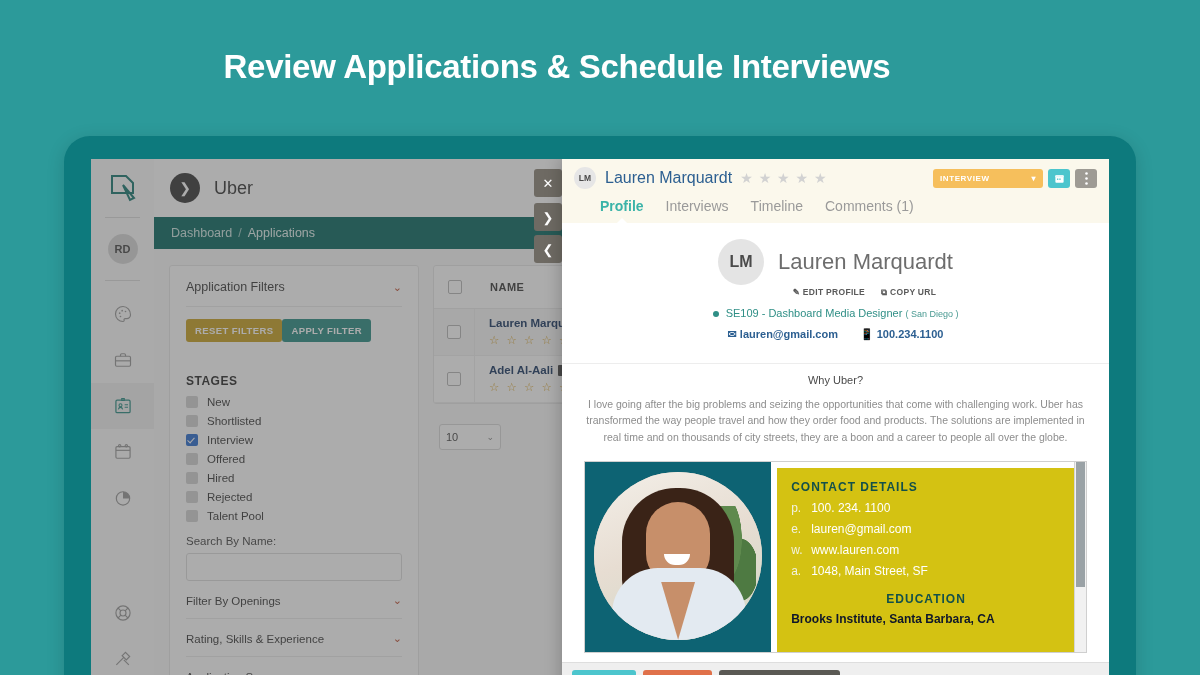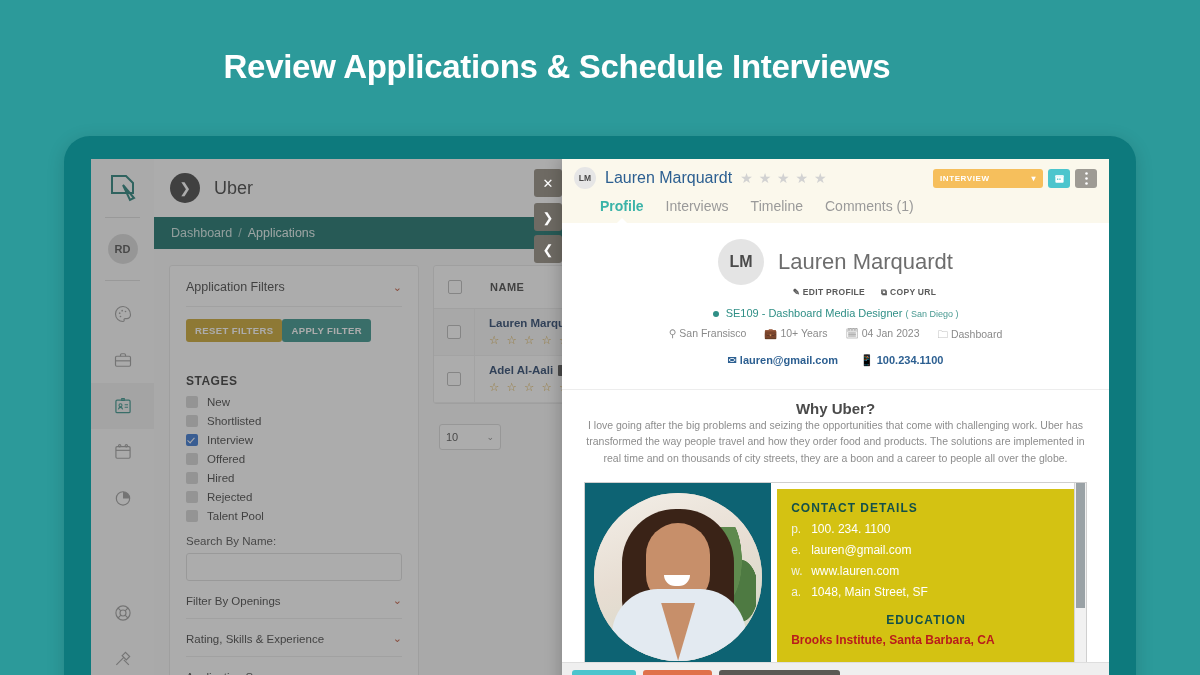--- a/index.html
+++ b/index.html
@@ -138,35 +138,35 @@
   .prof-name{font-size:22px;color:#6d6d6d;}
   .prof-links{display:flex;justify-content:center;gap:16px;margin:2px 0 0 58px;font-size:8.5px;font-weight:bold;color:#5a5a5a;letter-spacing:.3px;}
   .prof-links span{cursor:pointer;}
   .prof-role{margin-top:9px;font-size:11px;color:#2f8f86;}
   .prof-role .dot{display:inline-block;width:6px;height:6px;border-radius:50%;background:#2f8f86;margin-right:4px;vertical-align:middle;}
   .prof-role em{font-style:normal;font-size:9px;color:#4a9a92;}
   .prof-meta{margin-top:8px;display:flex;justify-content:center;gap:18px;font-size:10.5px;color:#8a8a8a;}
   .prof-contact{margin-top:9px;display:flex;justify-content:center;gap:22px;font-size:11px;color:#2c5f91;font-weight:bold;}
   .m-hr{height:1px;background:#ededed;margin:12px 0 0;}
   .why{padding:10px 22px 8px;text-align:center;}
-  .why-t{font-size:15px;font-weight:bold;color:#4a4a4a;margin-bottom:0;}
+  .why-t{font-size:11px;font-weight:normal;color:#4a4a4a;margin-bottom:10px;}
   .why-p{font-size:10.5px;color:#8d8d8d;line-height:1.55;}
 
   
   .resume-wrap{margin:8px 22px 0;border:1px solid #cfcfcf;height:190px;position:relative;overflow:hidden;background:#fff;}
   .resume{position:absolute;left:0;top:0;right:11px;bottom:0;display:flex;}
   .res-left{width:38%;background:#0d6373;position:relative;}
   .res-photo{position:absolute;left:50%;margin-left:-84px;top:10px;width:168px;height:168px;border-radius:50%;overflow:hidden;background:#d9c9bd;}
   .res-right{flex:1;background:#fff;padding:6px 0 0 6px;}
   .res-card{background:#d4c212;padding:12px 14px;height:100%;box-sizing:border-box;}
   .res-h{font-size:12px;font-weight:bold;color:#13504a;letter-spacing:1px;}
   .res-line{display:flex;gap:8px;font-size:12px;color:#ffffff;margin-top:7px;}
   .res-line b{color:#f2f2e0;font-weight:normal;width:12px;}
   .res-h2{margin-top:14px;font-size:12px;font-weight:bold;color:#13504a;letter-spacing:1px;text-align:center;}
-  .res-sub{margin-top:6px;font-size:12px;font-weight:bold;color:#b91c1c;}
+  .res-sub{margin-top:6px;font-size:12px;font-weight:bold;color:#0f172a;}
   .res-scroll{position:absolute;right:0;top:0;width:11px;height:100%;background:#f1f1f1;border-left:1px solid #d5d5d5;}
   .res-thumb{position:absolute;left:1px;top:0;width:9px;height:125px;background:#9aa2a6;}
 
   .m-foot{flex:none;height:33px;background:#efefef;border-top:1px solid #dedede;display:flex;align-items:center;gap:7px;padding-left:10px;}
   .fbtn{border:none;border-radius:3px;color:#fff;font-size:8.5px;font-weight:bold;letter-spacing:.4px;height:19px;padding:0 9px;display:flex;align-items:center;gap:4px;font-family:inherit;cursor:pointer;}
   .fb-offer{background:#4cc5cd;}
   .fb-reject{background:#e0714a;}
   .fb-dl{background:#5a5954;}
 
   
@@ -427,26 +427,20 @@
               <div class="prof-name">Lauren Marquardt</div>
             </div>
             <div class="prof-links">
               <span>✎ <span>EDIT PROFILE</span></span>
               <span>⧉ <span>COPY URL</span></span>
             </div>
             <div class="prof-role">
               <span class="dot"></span>
               <span>SE109 - Dashboard Media Designer</span>
               <em>( San Diego )</em>
-            </div>
-            <div class="prof-meta">
-              <span>⚲ <span>San Fransisco</span></span>
-              <span>💼 <span>10+ Years</span></span>
-              <span>🗓 <span>04 Jan 2023</span></span>
-              <span>🗀 <span>Dashboard</span></span>
             </div>
             <div class="prof-contact">
               <span>✉ <span>lauren@gmail.com</span></span>
               <span>📱 <span>100.234.1100</span></span>
             </div>
           </div>
 
           <div class="m-hr"></div>
 
           <div class="why">

